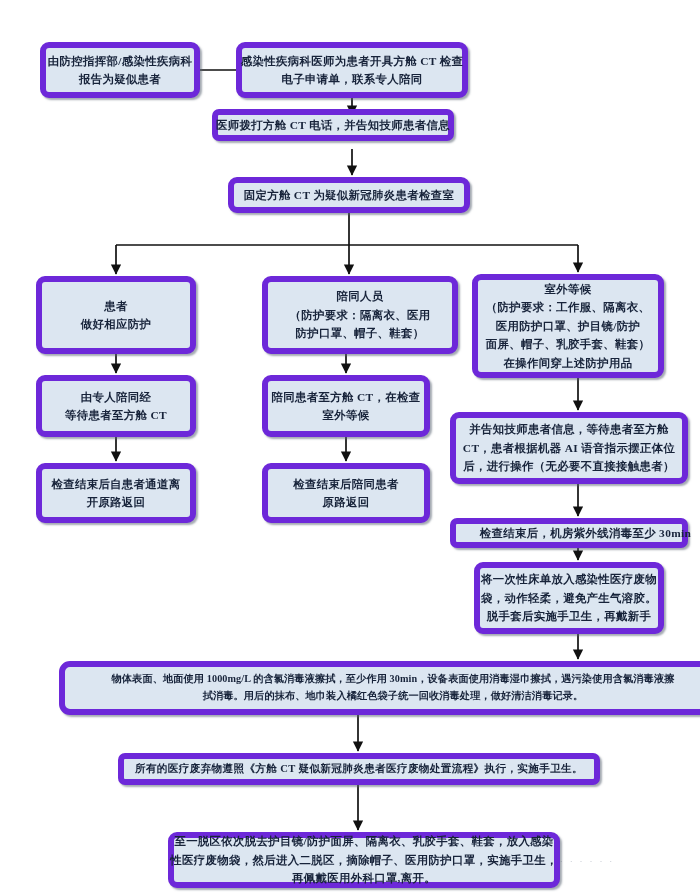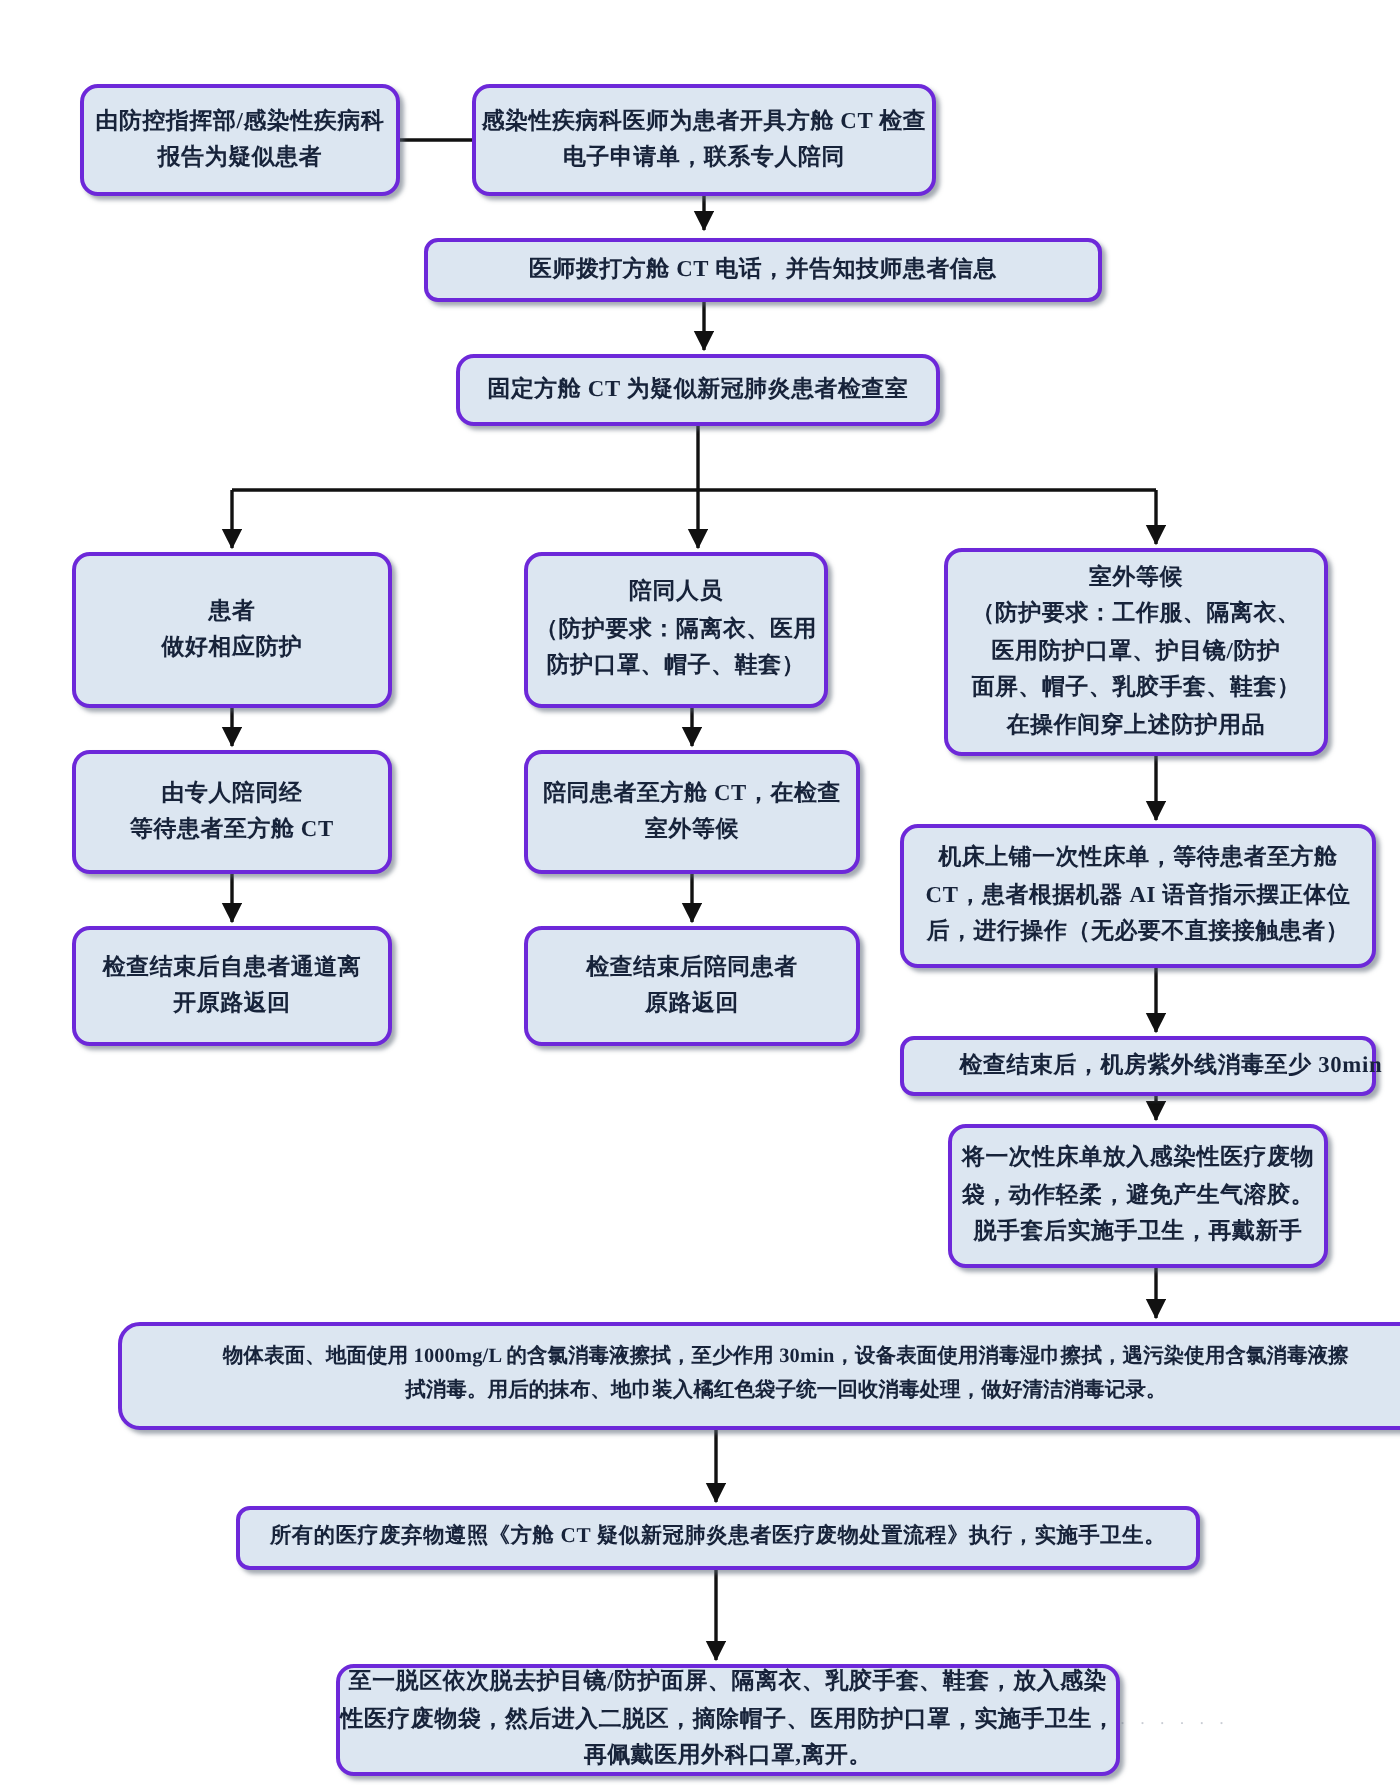--- a/index.html
+++ b/index.html
@@ -22,21 +22,21 @@
     width: 700px;
     height: 893px;
     pointer-events: none;
     z-index: 1;
   }
   .node {
     position: absolute;
     z-index: 2;
     box-sizing: border-box;
     background: #dce6f1;
-    border: 2px solid #6d28d9;
+    border: 6px solid #6d28d9;
     border-radius: 9px;
     box-shadow: 2px 2px 2px rgba(90,100,115,0.55);
     display: flex;
     flex-direction: column;
     align-items: center;
     justify-content: center;
     text-align: center;
     color: #17233a;
     font-weight: 700;
     font-size: 11.4px;
@@ -94,60 +94,60 @@
 
   <div class="watermark" style="left:540px; top:856px;">· · ·  · · · · ·</div>
 <div class="node" style="left: 40px; top: 42px; width: 160px; height: 56px;">
       <span class="ln">由防控指挥部/感染性疾病科</span>
       <span class="ln">报告为疑似患者</span>
     </div>
     <div class="node" style="left: 236px; top: 42px; width: 232px; height: 56px;">
       <span class="ln">感染性疾病科医师为患者开具方舱 CT 检查</span>
       <span class="ln">电子申请单，联系专人陪同</span>
     </div>
-    <div class="node slim" style="left: 212px; top: 119px; width: 339px; height: 32px;">
+    <div class="node slim" style="left: 212px; top: 109px; width: 242px; height: 32px;">
       <span class="ln">医师拨打方舱 CT 电话，并告知技师患者信息</span>
     </div>
     <div class="node" style="left: 228px; top: 177px; width: 242px; height: 36px;">
       <span class="ln">固定方舱 CT 为疑似新冠肺炎患者检查室</span>
     </div>
     <div class="node" style="left: 36px; top: 276px; width: 160px; height: 78px;">
       <span class="ln">患者</span>
       <span class="ln">做好相应防护</span>
     </div>
     <div class="node" style="left: 36px; top: 375px; width: 160px; height: 62px;">
       <span class="ln">由专人陪同经</span>
       <span class="ln">等待患者至方舱 CT</span>
     </div>
     <div class="node" style="left: 36px; top: 463px; width: 160px; height: 60px;">
       <span class="ln">检查结束后自患者通道离</span>
       <span class="ln">开原路返回</span>
     </div>
-    <div class="node" style="left: 262px; top: 276px; width: 152px; height: 78px;">
+    <div class="node" style="left: 262px; top: 276px; width: 196px; height: 78px;">
       <span class="ln">陪同人员</span>
       <span class="ln">（防护要求：隔离衣、医用</span>
       <span class="ln">防护口罩、帽子、鞋套）</span>
     </div>
     <div class="node" style="left: 262px; top: 375px; width: 168px; height: 62px;">
       <span class="ln">陪同患者至方舱 CT，在检查</span>
       <span class="ln">室外等候</span>
     </div>
     <div class="node" style="left: 262px; top: 463px; width: 168px; height: 60px;">
       <span class="ln">检查结束后陪同患者</span>
       <span class="ln">原路返回</span>
     </div>
     <div class="node" style="left: 472px; top: 274px; width: 192px; height: 104px;">
       <span class="ln">室外等候</span>
       <span class="ln">（防护要求：工作服、隔离衣、</span>
       <span class="ln">医用防护口罩、护目镜/防护</span>
       <span class="ln">面屏、帽子、乳胶手套、鞋套）</span>
       <span class="ln">在操作间穿上述防护用品</span>
     </div>
     <div class="node" style="left: 450px; top: 412px; width: 238px; height: 72px;">
-      <span class="ln">机床上铺一次性床单，等待患者至方舱</span>
+      <span class="ln">并告知技师患者信息，等待患者至方舱</span>
       <span class="ln">CT，患者根据机器 AI 语音指示摆正体位</span>
       <span class="ln">后，进行操作（无必要不直接接触患者）</span>
     </div>
     <div class="node slim" style="left: 450px; top: 518px; width: 238px; height: 30px; padding-left: 41px;">
       <span class="ln">检查结束后，机房紫外线消毒至少 30min</span>
     </div>
     <div class="node" style="left: 474px; top: 562px; width: 190px; height: 72px;">
       <span class="ln">将一次性床单放入感染性医疗废物</span>
       <span class="ln">袋，动作轻柔，避免产生气溶胶。</span>
       <span class="ln">脱手套后实施手卫生，再戴新手</span>

